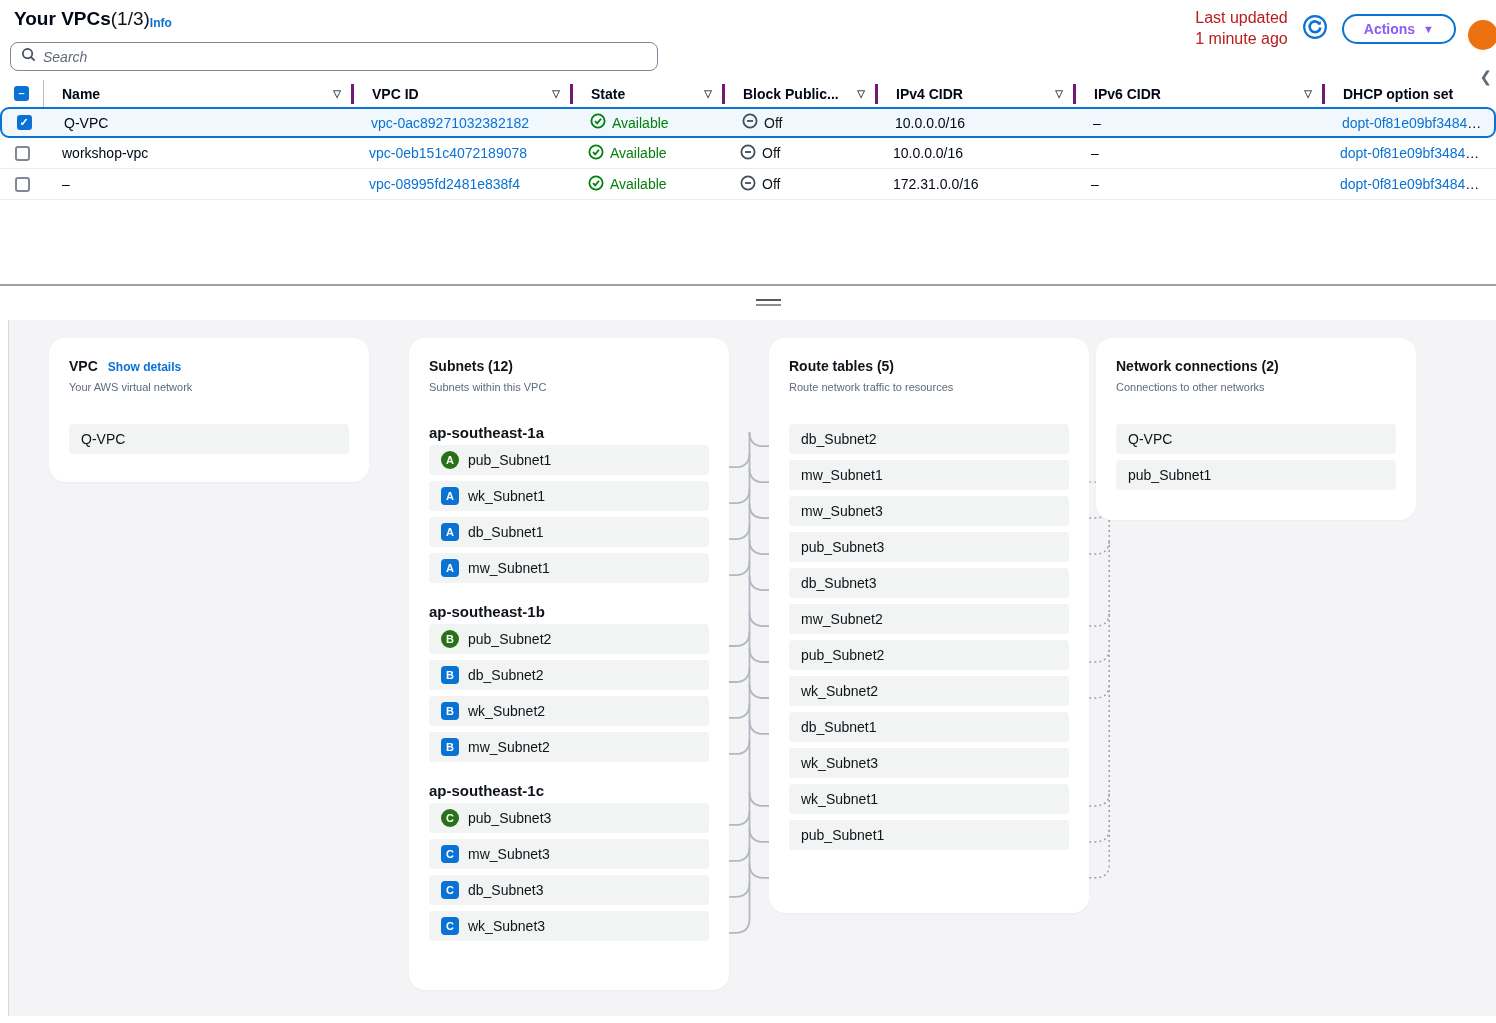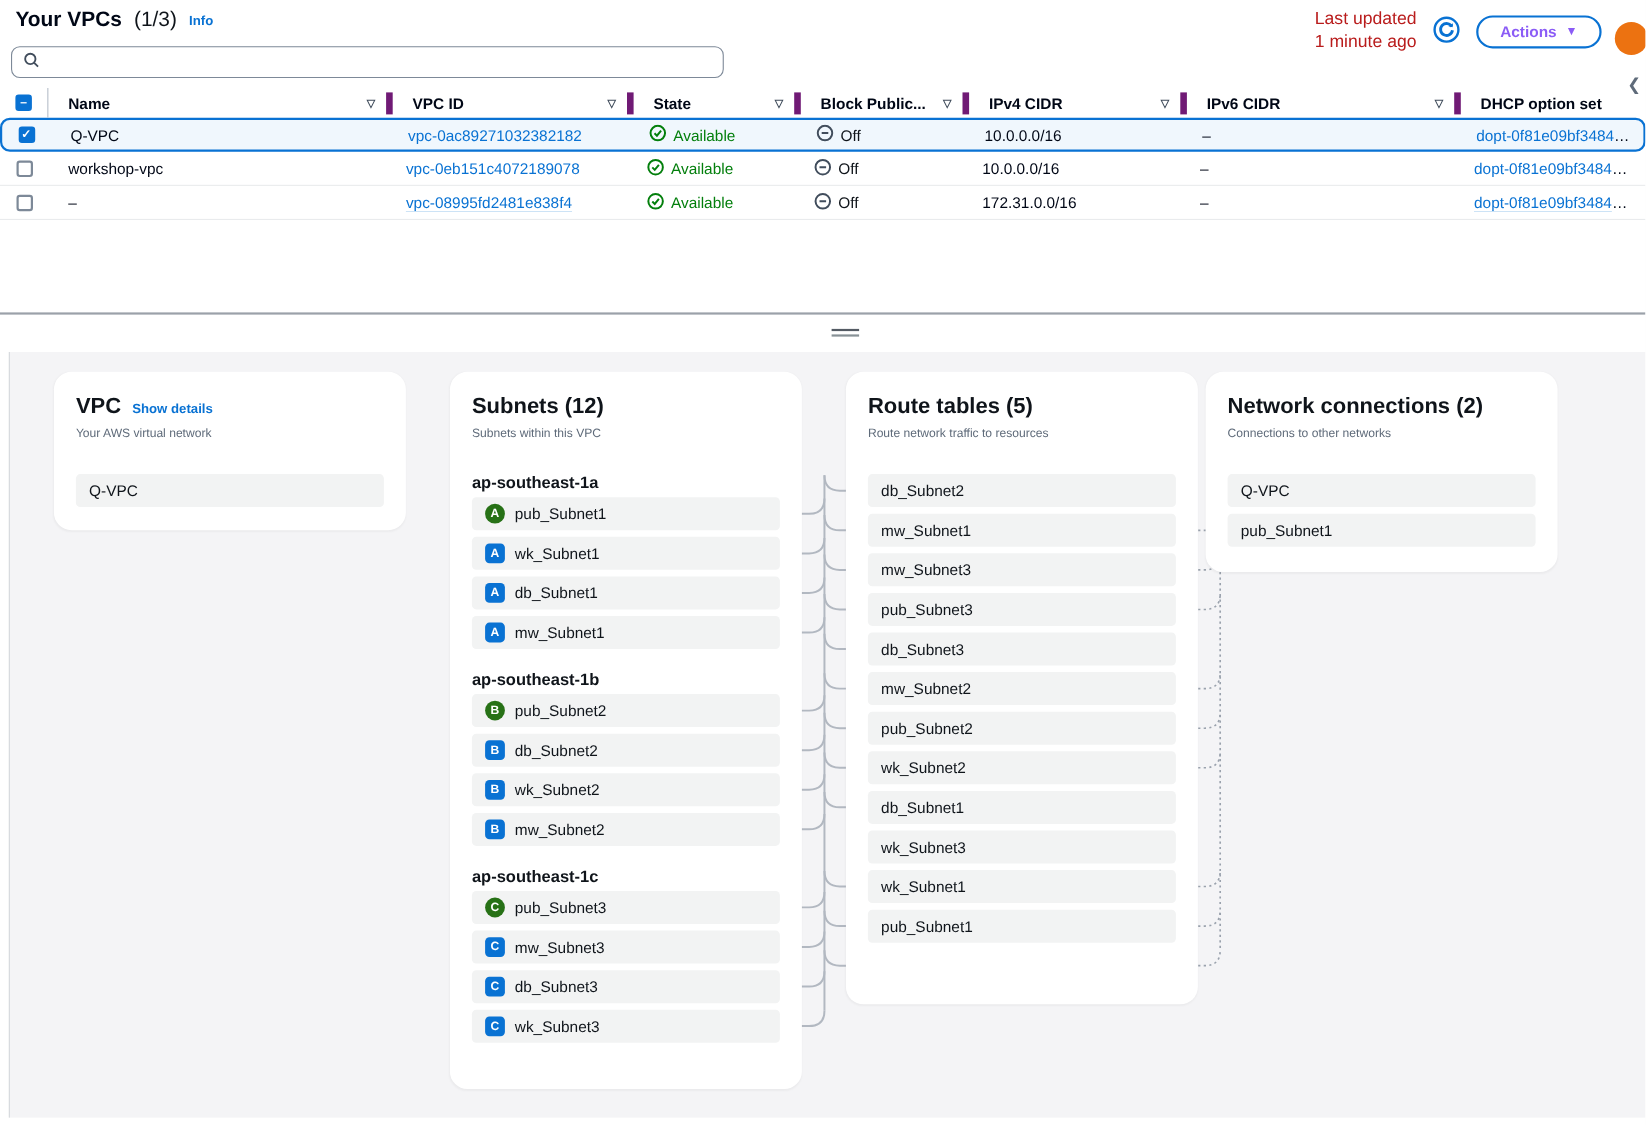--- a/index.html
+++ b/index.html
@@ -2,41 +2,41 @@
 <html><head>
 <meta charset="utf-8">
 <style>
   * { margin:0; padding:0; box-sizing:border-box; }
   html,body { background:#fff; }
   body { font-family:"Liberation Sans", sans-serif; color:#000716; }
   .page { position:relative; width:1496px; height:1023px; overflow:hidden; background:#fff; }
 
   
   .toolbar { position:absolute; top:8px; left:14px; right:0; height:34px; }
-  .title-row { display:flex; align-items:center; gap:11px; }
+  .title-row { display:flex; align-items:flex-end; gap:0; }
   .page-title { font-size:19px; font-weight:bold; color:#000716; }
   .page-count { font-size:19px; font-weight:normal; color:#0f141a; }
   .info-link { font-size:12px; font-weight:bold; color:#0972d3; cursor:pointer; }
   .toolbar-right { position:absolute; right:14px; top:0; display:flex; align-items:center; gap:12px; }
   .last-updated { text-align:left; font-size:16px; color:#b91c1c; line-height:1.3; }
   .refresh-btn { width:30px; height:30px; border:none; background:transparent; cursor:pointer; display:flex; align-items:center; justify-content:center; }
   .actions-btn { display:flex; align-items:center; gap:8px; border:2px solid #0972d3; border-radius:17px; background:#fff; color:#8b5cf6; font-weight:bold; font-size:14px; padding:5px 20px; cursor:pointer; font-family:"Liberation Sans",sans-serif; }
   .create-stub { position:absolute; top:6px; right:-16px; width:30px; height:30px; border-radius:50%; background:#ec7211; }
   .panel-collapse { position:absolute; top:68px; right:4px; font-size:15px; color:#5f6b7a; cursor:pointer; background:none; border:none; }
 
   
   .search-wrap { position:absolute; top:42px; left:10px; width:648px; height:29px; border:1px solid #7d8998; border-radius:8px; display:flex; align-items:center; padding:0 10px; gap:7px; background:#fff; }
   .search-wrap input { border:none; outline:none; flex:1; font-size:14px; font-style:italic; color:#414d5c; font-family:"Liberation Sans",sans-serif; background:transparent; }
   .search-wrap input::placeholder { color:#5f6b7a; font-style:italic; }
 
   
   .vpc-table { position:absolute; top:80px; left:0; right:0; }
   .tgrid { display:grid; grid-template-columns:44px 307px 219px 152px 153px 198px 249px 1fr; align-items:center; }
   .thead { height:27px; }
-  .th { display:flex; align-items:center; justify-content:space-between; font-size:14px; font-weight:bold; padding:0 10px 0 18px; height:20px; border-left:6px solid #701a75; }
+  .th { display:flex; align-items:center; justify-content:space-between; font-size:14px; font-weight:bold; padding:0 10px 0 18px; height:20px; border-left:3px solid #701a75; }
   .th.first { border-left:none; }
   .th .sort { font-size:10px; color:#414d5c; cursor:pointer; }
   .cb-cell { display:flex; align-items:center; justify-content:center; height:100%; border-right:1px solid #b6bec9; }
   .row .cb-cell { border-right:none; }
   .checkbox { width:15px; height:15px; border:2px solid #7d8998; border-radius:3px; background:#fff; cursor:pointer; display:flex; align-items:center; justify-content:center; color:#fff; font-size:11px; font-weight:bold; line-height:1; }
   .checkbox.checked, .checkbox.indeterminate { background:#0972d3; border-color:#0972d3; }
   .row { height:31px; border-bottom:1px solid #e9ebed; font-size:14px; }
   .row.selected { background:#f0f7fd; border:2px solid #0972d3; border-radius:9px; height:31px; }
   .cell { padding:0 10px 0 18px; white-space:nowrap; overflow:hidden; text-overflow:ellipsis; }
   .cell a { color:#0972d3; text-decoration:underline; text-decoration-thickness:1px; text-underline-offset:3px; }
@@ -50,21 +50,21 @@
   .drag-handle span:last-child { background:#879196; }
 
   
   .panel { position:absolute; top:320px; left:8px; right:0; height:696px; background:#f4f4f6; border-left:1px solid #d5d9dd; }
   .card { position:absolute; background:#fff; border-radius:16px; box-shadow:0 1px 2px rgba(0,7,22,0.04); padding:20px; }
   .card-vpc      { left:40px;   top:18px; width:320px; height:144px; }
   .card-subnets  { left:400px;  top:18px; width:320px; height:652px; }
   .card-routes   { left:760px;  top:18px; width:320px; height:575px; }
   .card-network  { left:1087px; top:18px; width:320px; height:182px; }
   .card-title-row { display:flex; align-items:baseline; gap:10px; }
-  .card-title { font-size:20px; font-weight:bold; color:#0f141a; }
+  .card-title { font-size:14px; font-weight:bold; color:#0f141a; }
   .card-link { font-size:12px; font-weight:bold; color:#0972d3; cursor:pointer; }
   .card-sub { font-size:11px; color:#5f6b7a; margin-top:7px; }
   .card-items { margin-top:31px; display:flex; flex-direction:column; gap:6px; }
   .map-item { height:30px; background:#f2f3f3; border-radius:4px; display:flex; align-items:center; padding:0 12px; font-size:14px; color:#0f141a; gap:9px; cursor:pointer; }
   .az-heading { font-size:15px; font-weight:bold; color:#0f141a; margin:14px 0 4px 0; }
   .az-heading.first { margin-top:0; }
   .badge { width:18px; height:18px; display:flex; align-items:center; justify-content:center; color:#fff; font-size:11px; font-weight:bold; flex:none; }
   .badge.public { background:#277116; border-radius:50%; }
   .badge.private { background:#0972d3; border-radius:4px; }
   .connector-svg { position:absolute; inset:0; width:100%; height:100%; pointer-events:none; }
@@ -105,20 +105,21 @@
   </div>
   <button class="panel-collapse">❮</button>
 
   <div class="search-wrap">
     <span>
       <svg width="15" height="15" viewBox="0 0 16 16" fill="none" stroke="#414d5c" stroke-width="1.8">
         <circle cx="7" cy="7" r="5"></circle>
           <line x1="10.8" y1="10.8" x2="14.5" y2="14.5"></line>
       </svg>
     </span>
+    <input type="text" placeholder="Search" style="">
   </div>
 
   <div class="vpc-table">
     <div class="tgrid thead">
       <div class="cb-cell">
         <span class="checkbox indeterminate">–</span>
       </div>
 
     <div class="th first">
           <span>Name</span>

